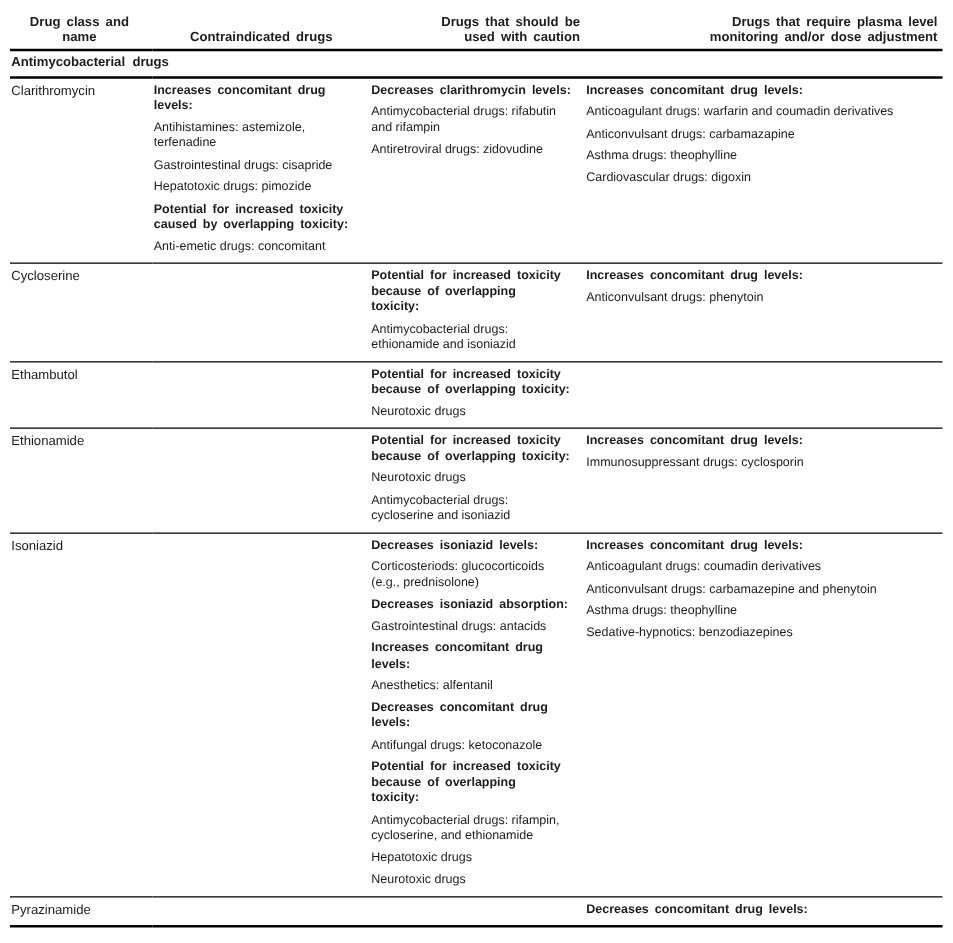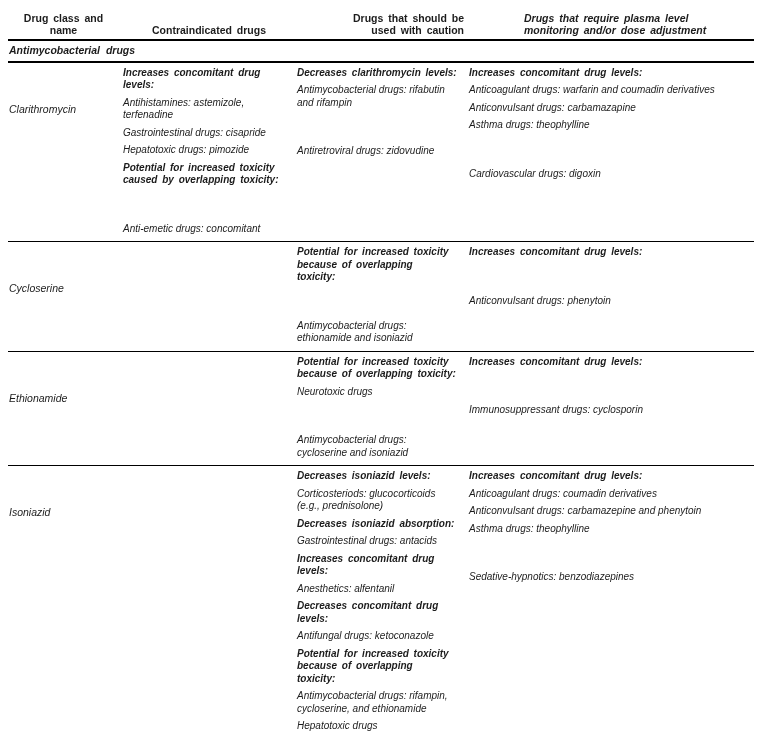--- a/index.html
+++ b/index.html
@@ -40,41 +40,40 @@
     word-spacing: 2px;
     line-height: 12px;
     vertical-align: bottom;
     padding: 4px 4px 3px 1px;
     white-space: pre-line;
   }
   thead tr { border-bottom: 2px solid #000; }
   th.h-drug { text-align: center; }
   th.h-contra { text-align: left; padding-left: 30px; }
   th.h-caution { text-align: right; padding-left: 50px; }
-  th.h-monitor { text-align: left; padding-left: 56px; font-style: italic; }
+  th.h-monitor { text-align: right; padding-left: 56px; }
 
   tr.section-row { border-bottom: 2px solid #000; }
   tr.section-row td {
     font-size: 10.5px;
     font-weight: bold;
     word-spacing: 3px;
     padding: 3px 0 4px 1px;
   }
 
   tbody tr.drug-row { border-bottom: 1px solid #000; }
   tbody tr.drug-row:last-child { border-bottom: 2px solid #000; }
   tbody td {
     vertical-align: top;
     padding: 4px 8px 6px 1px;
     font-size: 10px;
     line-height: 12.5px;
-    font-style: italic;
   }
   tbody td p { white-space: pre-line; margin: 0 0 5px 0; }
-  tbody td p:last-child { margin-bottom: 0; margin-top: 36px; }
+  tbody td p:last-child { margin-bottom: 0; }
   tbody td p.bold { font-weight: bold; word-spacing: 2px; }
   p.drug-name { font-size: 10.5px; }
 </style>
 </head>
 <body>
 
 <div class="page">
 
 
   <table class="drug-table">
@@ -139,20 +138,32 @@
             <p class="para">Antimycobacterial drugs:
 ethionamide and isoniazid</p>
           </td>
           <td>
             <p class="para bold">Increases concomitant drug levels:</p>
             <p class="para">Anticonvulsant drugs: phenytoin</p>
           </td>
         </tr>
         <tr class="drug-row">
           <td>
+            <p class="drug-name">Ethambutol</p>
+          </td>
+          <td></td>
+          <td>
+            <p class="para bold">Potential for increased toxicity
+because of overlapping toxicity:</p>
+            <p class="para">Neurotoxic drugs</p>
+          </td>
+          <td></td>
+        </tr>
+        <tr class="drug-row">
+          <td>
             <p class="drug-name">Ethionamide</p>
           </td>
           <td></td>
           <td>
             <p class="para bold">Potential for increased toxicity
 because of overlapping toxicity:</p>
             <p class="para">Neurotoxic drugs</p>
             <p class="para">Antimycobacterial drugs:
 cycloserine and isoniazid</p>
           </td>

